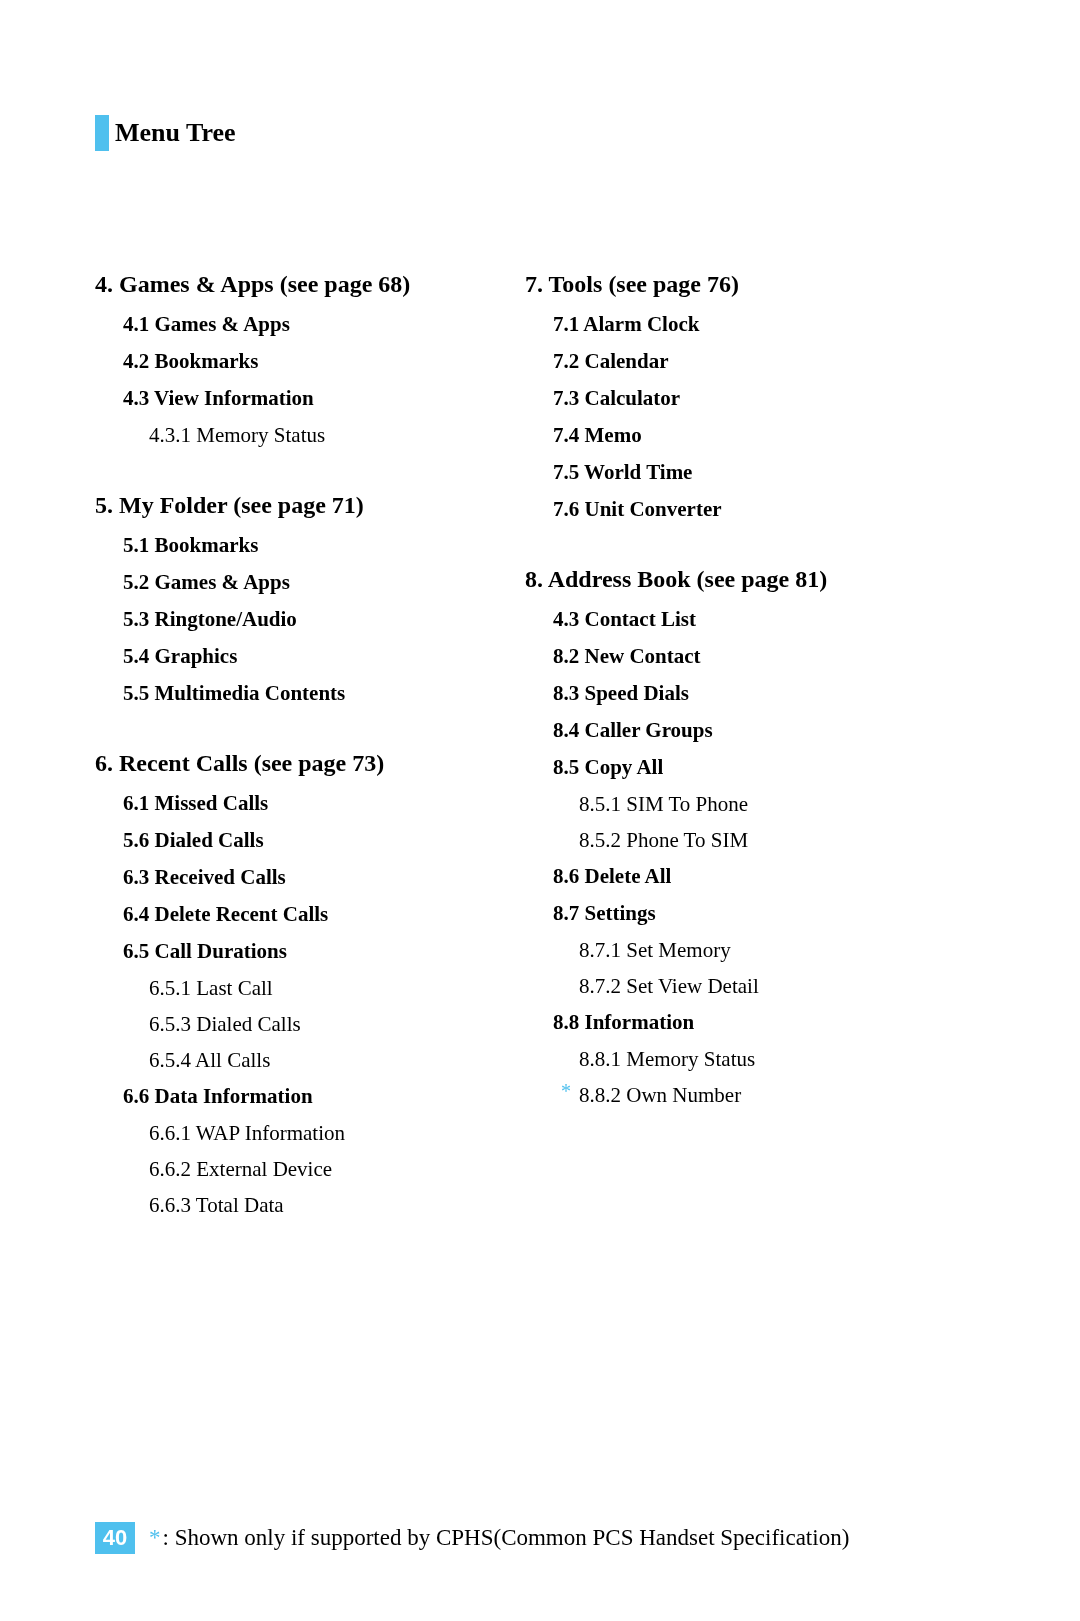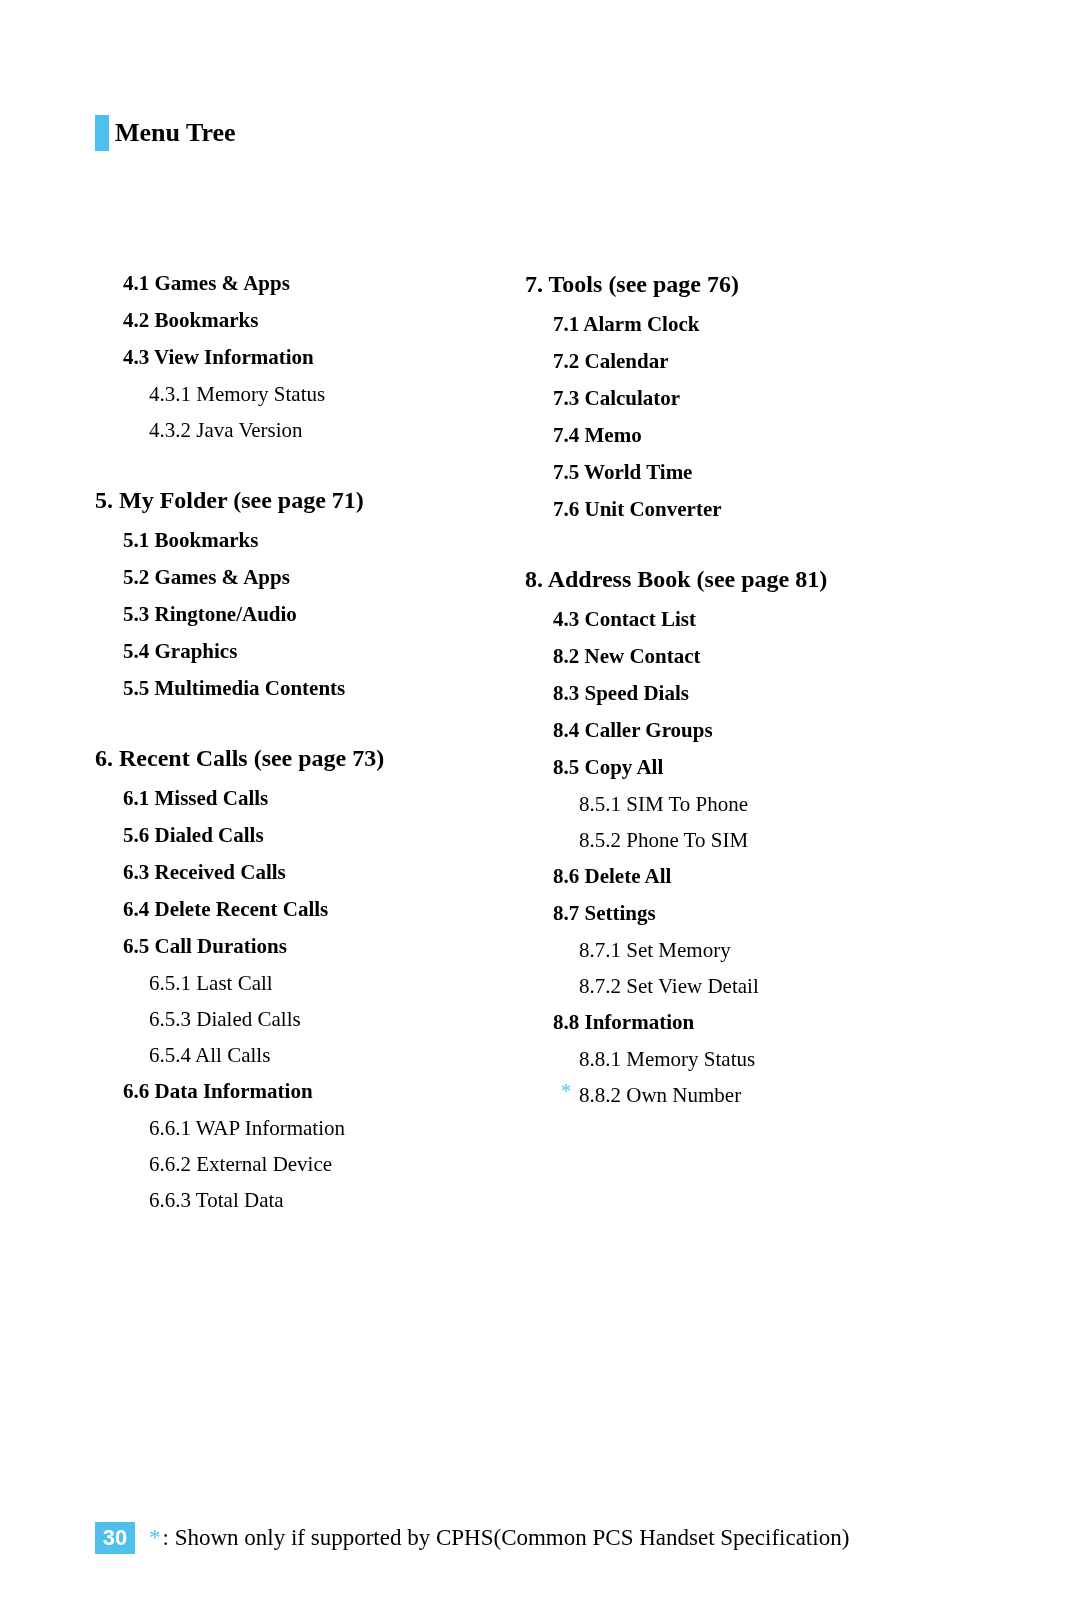--- a/index.html
+++ b/index.html
@@ -99,25 +99,25 @@
 
 <div class="page">
   <div class="header">
     <div class="header-bar"></div>
     <div class="header-title">Menu Tree</div>
   </div>
 
   <div class="columns">
     <div class="col" id="col-left">
         <div class="section">
+          <div class="section-title">4.  Games &amp; Apps (see page 68)</div>
           <div class="item-bold"><span>4.1 Games &amp; Apps</span></div>
           <div class="item-bold"><span>4.2 Bookmarks</span></div>
           <div class="item-bold"><span>4.3 View Information</span></div>
           <div class="item-normal"><span>4.3.1 Memory Status</span></div>
-          <div class="item-normal"><span>4.3.2 Java Version</span></div>
         </div>
         <div class="section">
           <div class="section-title">5.  My Folder (see page 71)</div>
           <div class="item-bold"><span>5.1 Bookmarks</span></div>
           <div class="item-bold"><span>5.2 Games &amp; Apps</span></div>
           <div class="item-bold"><span>5.3 Ringtone/Audio</span></div>
           <div class="item-bold"><span>5.4 Graphics</span></div>
           <div class="item-bold"><span>5.5 Multimedia Contents</span></div>
         </div>
         <div class="section">
@@ -161,17 +161,17 @@
           <div class="item-normal"><span>8.7.2 Set View Detail</span></div>
           <div class="item-bold"><span>8.8 Information</span></div>
           <div class="item-normal"><span>8.8.1 Memory Status</span></div>
           <div class="item-normal"><span class="asterisk">*</span><span>8.8.2 Own Number</span></div>
         </div>
       </div>
   </div>
 </div>
 
 <div class="footer">
-  <div class="page-num">30</div>
+  <div class="page-num">40</div>
   <div class="footer-text">
     <span class="footer-asterisk">*</span><span>: Shown only if supported by CPHS(Common PCS Handset Specification)</span>
   </div>
 </div>
 
 </body></html>

